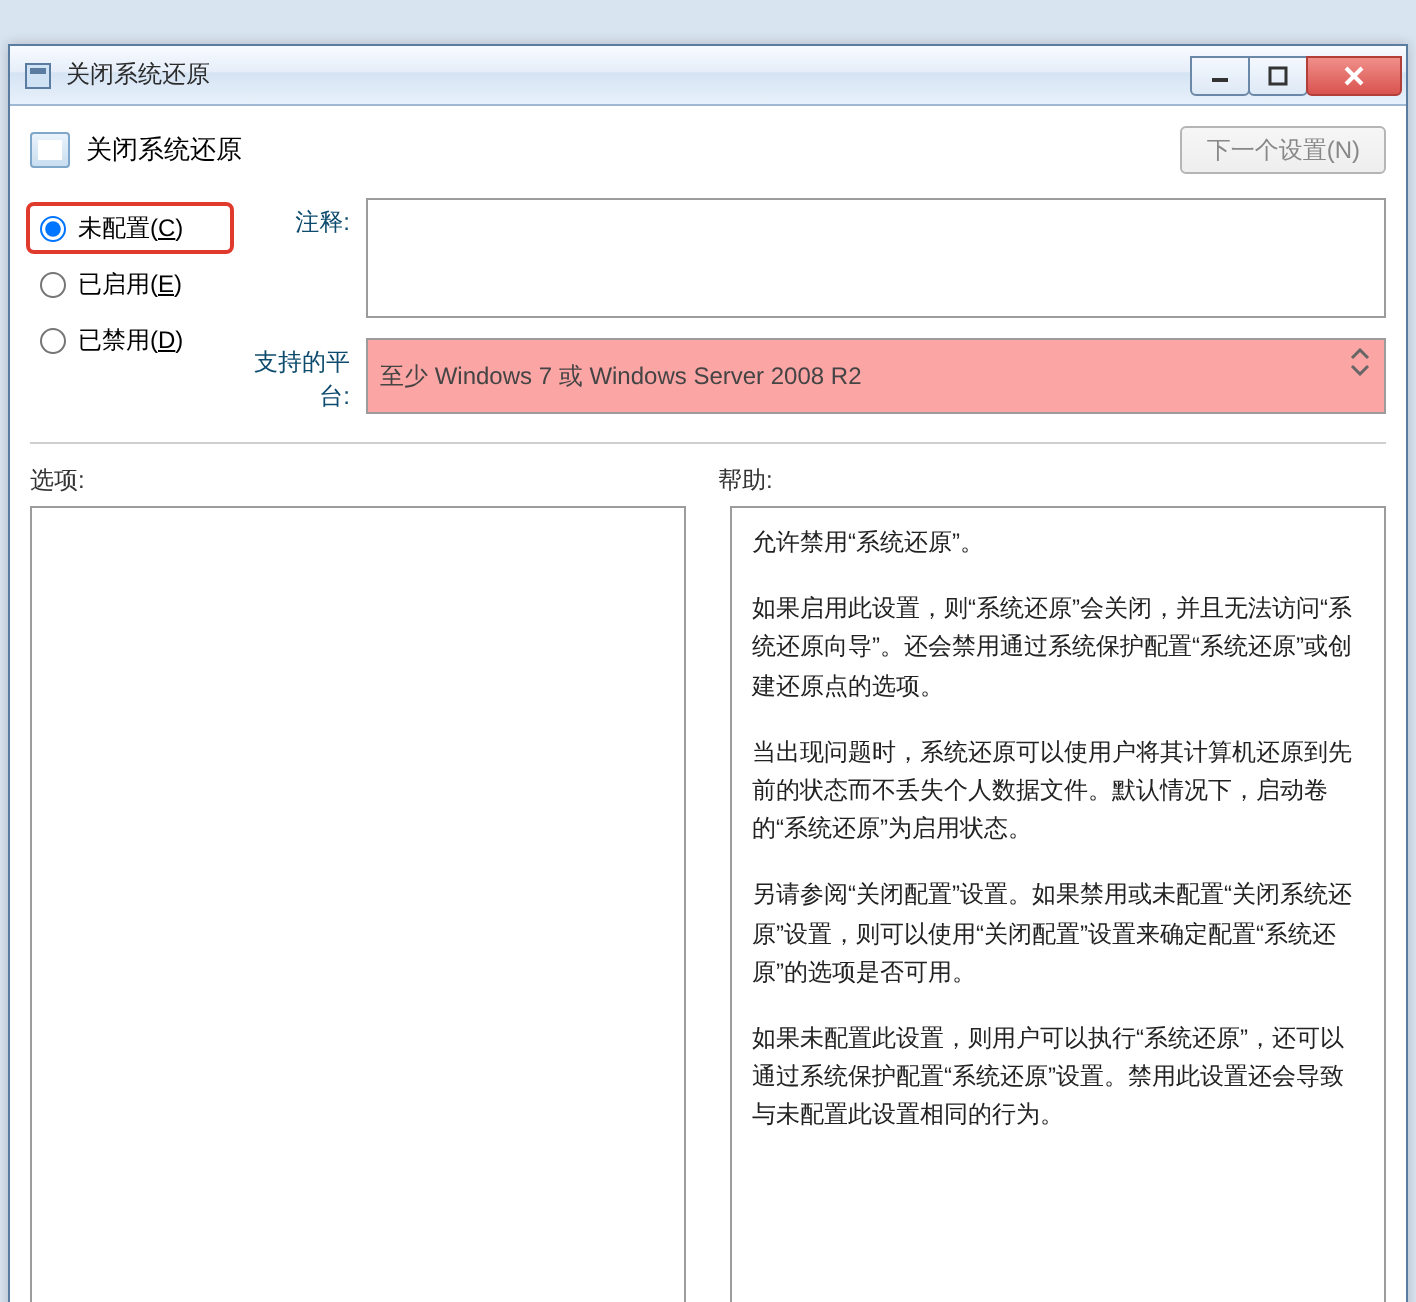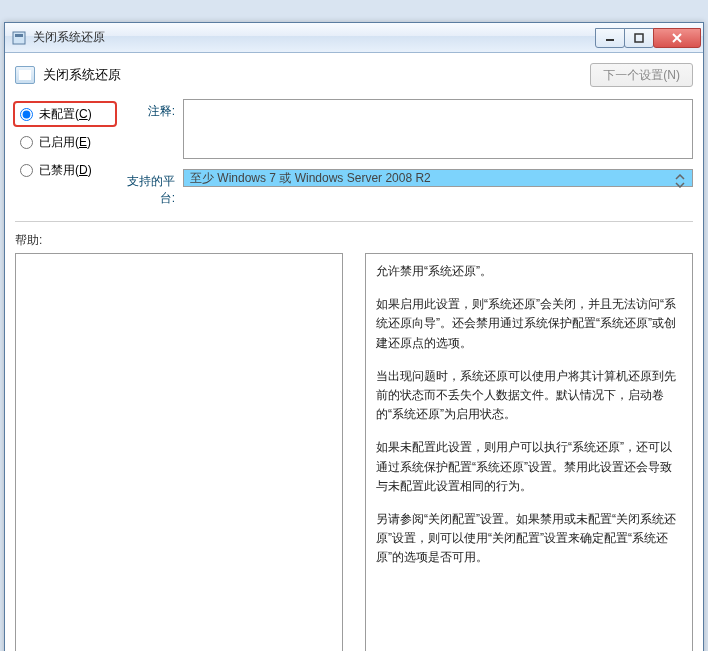--- a/index.html
+++ b/index.html
@@ -34,21 +34,21 @@
   .config-area { display:flex; margin-bottom: 8px; }
   .radios { width: 100px; padding-top: 4px; }
   .radio-row { display:flex; align-items:center; height: 22px; margin-bottom: 6px; padding: 1px 3px; border-radius:2px;}
   .radio-row.highlight { outline: 2px solid #e03a2f; outline-offset: 0; }
   .radio-row input { margin: 0 6px 0 2px; }
   .radio-row label u { text-decoration: underline; }
   .fields { flex:1; display:flex; flex-direction: column; gap: 10px; }
   .field-row { display:flex; align-items:flex-start; gap: 8px; }
   .field-row .lbl { width: 60px; text-align: right; padding-top: 4px; color:#0c4a6e; }
   .field-row textarea { flex:1; height: 60px; border:1px solid #9c9c9c; resize:none; padding:4px; background:#fff; }
-  .field-row .platform-box { flex:1; height: 18px; border:1px solid #9c9c9c; padding:4px 6px; background:#7dd3fc; display:flex; align-items:center; color:#444; position:relative; }
+  .field-row .platform-box { flex:1; height: 38px; border:1px solid #9c9c9c; padding:4px 6px; background:#fca5a5; display:flex; align-items:center; color:#444; position:relative; }
   .platform-box .chev { position:absolute; right:4px; top:3px; width:16px; height:16px; display:flex; align-items:center; justify-content:center; color:#666;}
   .sep { height:1px; background:#cfcfcf; margin: 6px 0 8px 0; }
   .labels-row { display:flex; }
   .labels-row .half { flex:1; color:#333; padding: 2px 0 4px 0;}
   .labels-row .half:first-child { margin-right: 10px; }
   .panes { flex:1; display:flex; gap: 22px; min-height:0; }
   .pane { flex:1; border:1px solid #9c9c9c; background:#fff; padding: 8px 10px; overflow:auto; }
   .pane.help p { margin: 0 0 14px 0; line-height: 1.6; color:#222; }
   .footer { display:flex; justify-content:flex-end; gap: 8px; padding: 10px 4px 2px 4px; }
   .footer .btn { min-width: 76px; }
@@ -127,29 +127,30 @@
                 </svg>
             </span>
           </div>
         </div>
       </div>
     </div>
 
     <div class="sep"></div>
 
     <div class="labels-row">
+      <div class="half">选项:</div>
       <div class="half">帮助:</div>
     </div>
 
     <div class="panes">
       <div class="pane"></div>
       <div class="pane help">
         <p>允许禁用“系统还原”。</p>
         <p>如果启用此设置，则“系统还原”会关闭，并且无法访问“系统还原向导”。还会禁用通过系统保护配置“系统还原”或创建还原点的选项。</p>
         <p>当出现问题时，系统还原可以使用户将其计算机还原到先前的状态而不丢失个人数据文件。默认情况下，启动卷的“系统还原”为启用状态。</p>
+        <p>另请参阅“关闭配置”设置。如果禁用或未配置“关闭系统还原”设置，则可以使用“关闭配置”设置来确定配置“系统还原”的选项是否可用。</p>
         <p>如果未配置此设置，则用户可以执行“系统还原”，还可以通过系统保护配置“系统还原”设置。禁用此设置还会导致与未配置此设置相同的行为。</p>
-        <p>另请参阅“关闭配置”设置。如果禁用或未配置“关闭系统还原”设置，则可以使用“关闭配置”设置来确定配置“系统还原”的选项是否可用。</p>
       </div>
     </div>
 
 
   </div>
 </div>
 
 </body></html>

